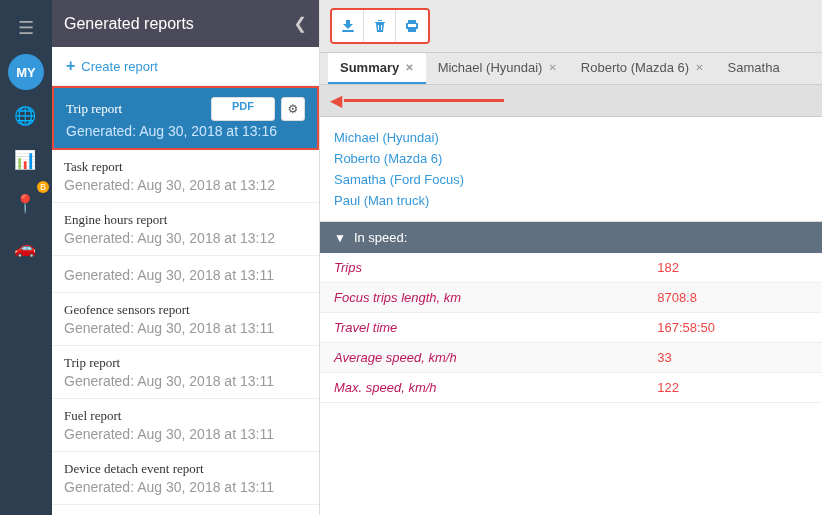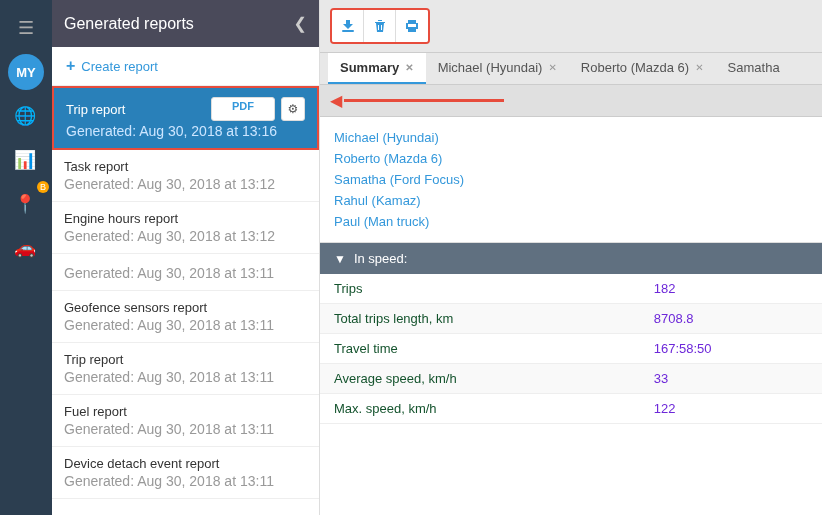--- a/index.html
+++ b/index.html
@@ -75,20 +75,21 @@
       cursor: pointer;
     }
     .report-item.selected {
       background: #2980b9;
       color: white;
       border: 2px solid #e74c3c;
     }
     .report-item .report-name {
       font-size: 13px;
       color: #333;
+      font-family: Liberation Serif, serif;
     }
     .report-item.selected .report-name { color: white; }
     .report-item .report-date {
       font-size: 14px;
       color: #999;
       margin-top: 2px;
     }
     .report-item.selected .report-date { color: #cce5ff; }
     .report-item-row {
       display: flex;
@@ -225,24 +226,25 @@
     }
     table.summary-table tr {
       border-bottom: 1px solid #eee;
     }
     table.summary-table td {
       padding: 7px 14px;
       font-size: 13px;
       color: #333;
     }
     table.summary-table td:first-child {
-      color: #14532d;
+      color: #be185d;
+      font-style: italic;
     }
     table.summary-table td:last-child {
-      color: #6d28d9;
+      color: #ef4444;
     }
     table.summary-table tr:nth-child(even) {
       background: #f9f9f9;
     }
   </style>
 </head>
 <body>
 
 <div class="nav-sidebar">
   <div class="nav-icon">☰</div>
@@ -362,37 +364,36 @@
       <div style="height:3px; width:160px; background:#e74c3c;"></div>
     </div>
   </div>
 
   <div class="summary-content">
 
     <div class="vehicle-list">
       <div class="vehicle-item">Michael (Hyundai)</div>
       <div class="vehicle-item">Roberto (Mazda 6)</div>
       <div class="vehicle-item">Samatha (Ford Focus)</div>
-      <div class="vehicle-item">Rahul (Kamaz)</div>
       <div class="vehicle-item">Paul (Man truck)</div>
     </div>
 
     <div class="total-table">
       <div class="total-header">
         <span class="chevron-down">▼</span>
         <span>In speed:</span>
       </div>
       <table class="summary-table">
         <tbody>
           <tr>
             <td>Trips</td>
             <td>182</td>
           </tr>
           <tr>
-            <td>Total trips length, km</td>
+            <td>Focus trips length, km</td>
             <td>8708.8</td>
           </tr>
           <tr>
             <td>Travel time</td>
             <td>167:58:50</td>
           </tr>
           <tr>
             <td>Average speed, km/h</td>
             <td>33</td>
           </tr>

